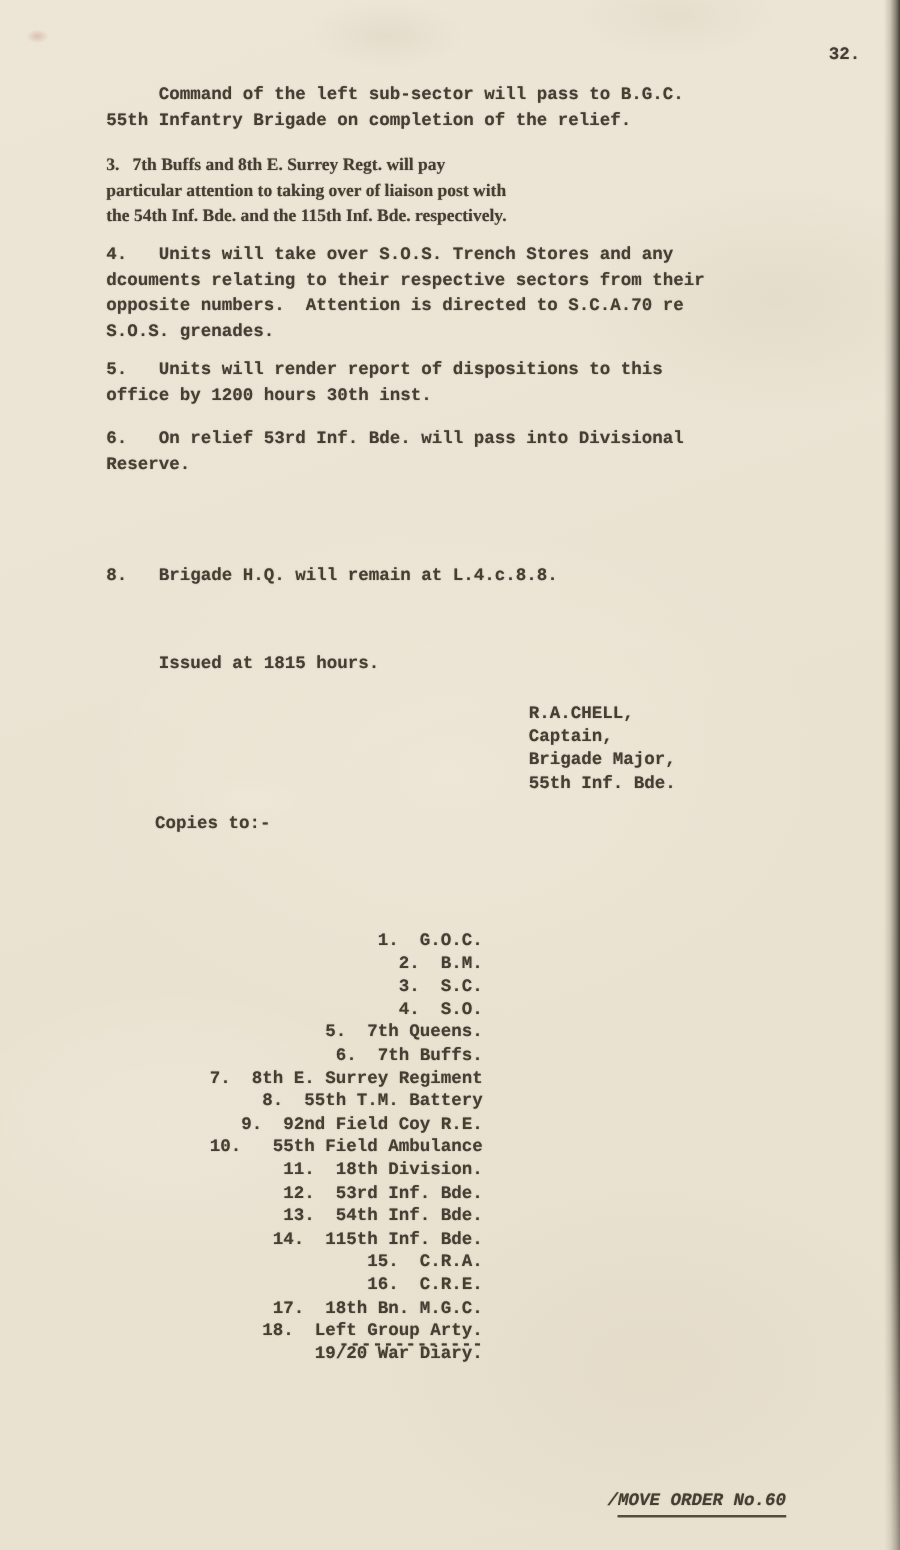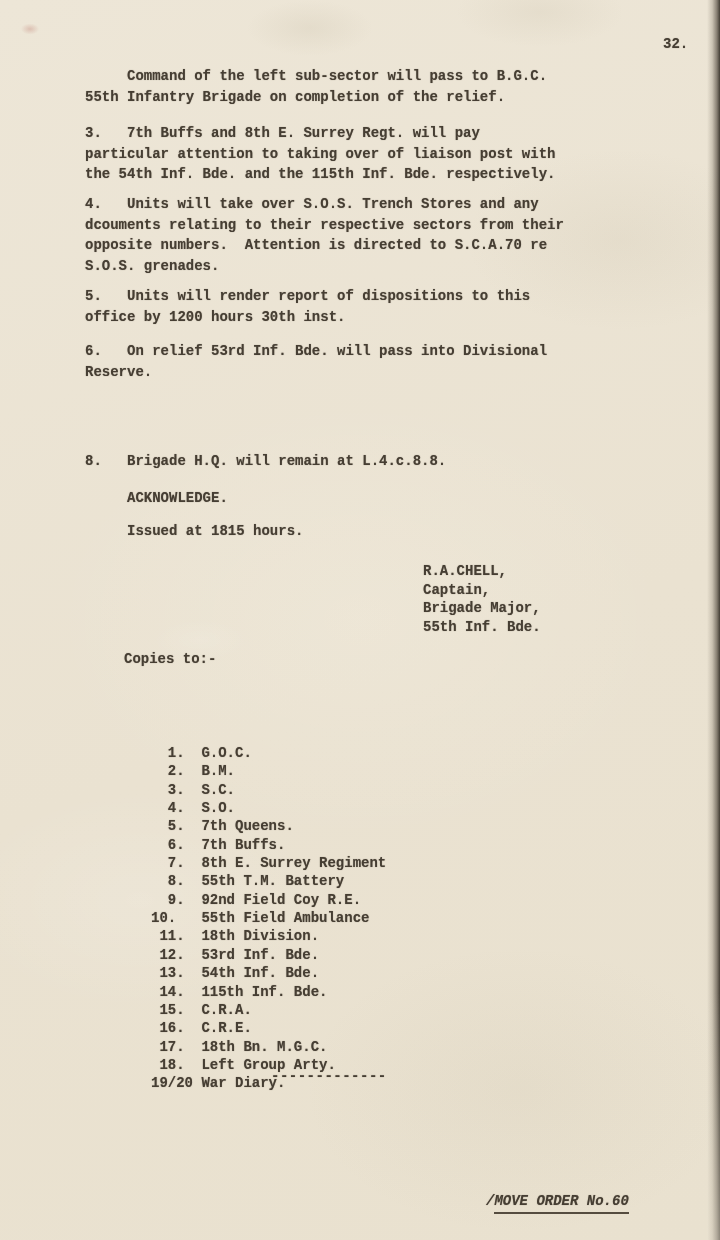--- a/index.html
+++ b/index.html
@@ -28,32 +28,32 @@
       radial-gradient(ellipse 70px 30px at 200px 640px, rgba(255,255,255,.10), transparent 70%);
   }
   .edge-shadow{position:absolute;top:0;right:0;bottom:0;width:13px;pointer-events:none;
     background:
       linear-gradient(to bottom, rgba(235,228,211,0) 80%, rgba(235,228,211,.45) 100%),
       linear-gradient(to right, rgba(74,64,50,0) 0%, rgba(74,64,50,.20) 40%, rgba(52,44,34,.55) 76%, rgba(28,23,16,.82) 100%);
   }
   .t{position:absolute;white-space:pre;line-height:20.5px;}
   .pos-pagenum{left:663px;top:34px;}
   .pos-p0{left:85px;top:66px;}
-  .pos-p3{left:85px;top:123px;}
+  .pos-p3{left:85px;top:123px;font-family:Liberation Serif, serif;}
   .pos-p4{left:85px;top:194px;}
   .pos-p5{left:85px;top:286px;}
   .pos-p6{left:85px;top:341px;}
   .pos-p7{left:85px;top:396px;}
   .pos-p8{left:85px;top:451px;}
   .pos-ack{left:85px;top:488px;}
   .pos-iss{left:85px;top:521px;}
   .pos-sig{left:423px;top:562px;line-height:18.5px;}
   .pos-copies-label{left:87px;top:649px;margin-left:37px;}
   .pos-copies{left:151px;top:689px;line-height:18.35px;}
-  .copy-line{white-space:pre;}
+  .copy-line{white-space:pre;text-align:right;}
   .pos-sep{left:271px;top:1066px;letter-spacing:.5px;}
   .pos-footer{left:486px;top:1191px;font-style:italic;}
   .underline{display:inline-block;border-bottom:2.5px solid rgba(64,55,43,.88);}
 </style>
 </head>
 <body>
 
 <div class="page">
   <div class="texture"></div>
 
@@ -67,21 +67,20 @@
   <div class="t pos-p4">4.   Units will take over S.O.S. Trench Stores and any
 dcouments relating to their respective sectors from their
 opposite numbers.  Attention is directed to S.C.A.70 re
 S.O.S. grenades.</div>
   <div class="t pos-p5">5.   Units will render report of dispositions to this
 office by 1200 hours 30th inst.</div>
   <div class="t pos-p6">6.   On relief 53rd Inf. Bde. will pass into Divisional
 Reserve.</div>
   <div class="t pos-p8">8.   Brigade H.Q. will remain at L.4.c.8.8.</div>
 
-  <div class="t pos-ack">     ACKNOWLEDGE.</div>
   <div class="t pos-iss">     Issued at 1815 hours.</div>
 
   <div class="t pos-sig">R.A.CHELL,
 Captain,
 Brigade Major,
 55th Inf. Bde.</div>
 
   <div class="t pos-copies-label">Copies to:-</div>
   <div class="t pos-copies">
     

